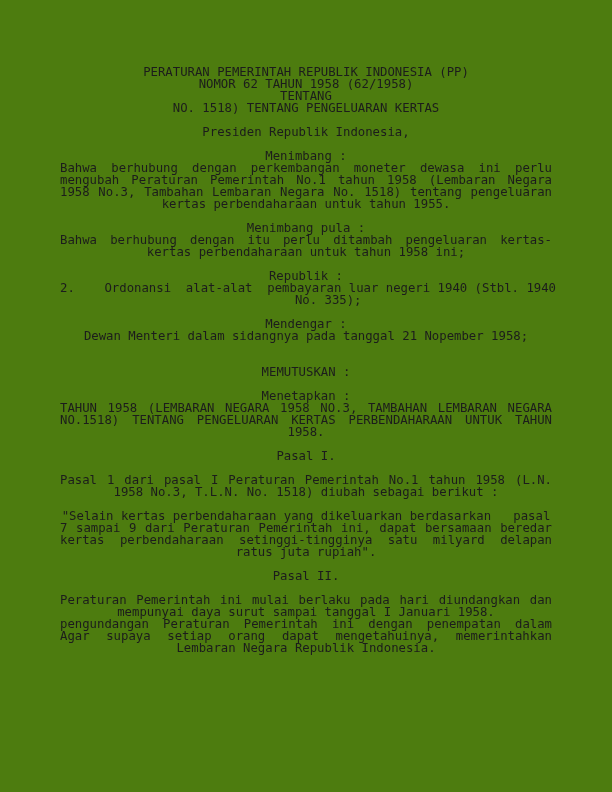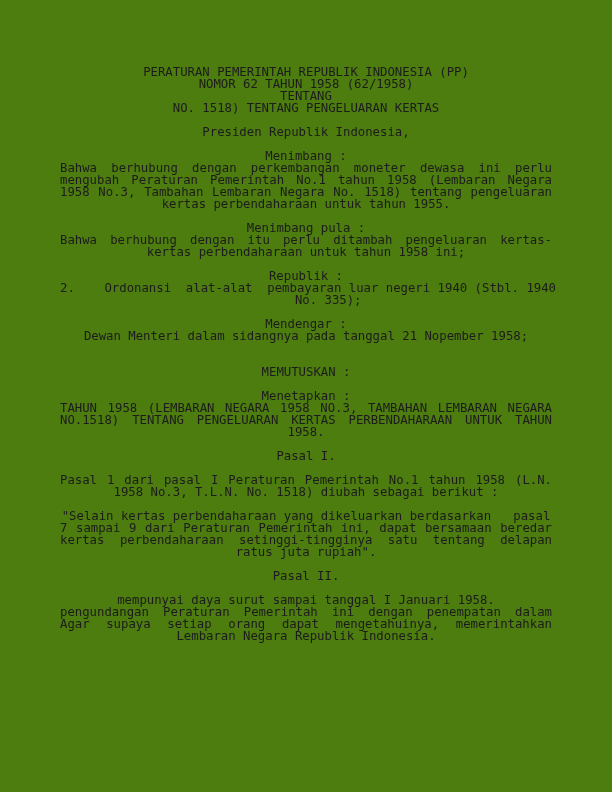--- a/index.html
+++ b/index.html
@@ -80,23 +80,24 @@
       <div class="ln j">NO.1518) TENTANG PENGELUARAN KERTAS PERBENDAHARAAN UNTUK TAHUN</div>
       <div class="ln l">1958.</div>
       <div class="ln b"></div>
       <div class="ln c">Pasal I.</div>
       <div class="ln b"></div>
       <div class="ln j">Pasal 1 dari pasal I Peraturan Pemerintah No.1 tahun 1958 (L.N.</div>
       <div class="ln l">1958 No.3, T.L.N. No. 1518) diubah sebagai berikut :</div>
       <div class="ln b"></div>
       <div class="ln l">"Selain kertas perbendaharaan yang dikeluarkan berdasarkan   pasal</div>
       <div class="ln j">7 sampai 9 dari Peraturan Pemerintah ini, dapat bersamaan beredar</div>
-      <div class="ln j">kertas perbendaharaan setinggi-tingginya satu tentang delapan</div>
+      <div class="ln j">kertas perbendaharaan setinggi-tingginya satu milyard delapan</div>
       <div class="ln l">ratus juta rupiah".</div>
       <div class="ln b"></div>
       <div class="ln c">Pasal II.</div>
       <div class="ln b"></div>
+      <div class="ln j">Peraturan Pemerintah ini mulai berlaku pada hari diundangkan dan</div>
       <div class="ln l">mempunyai daya surut sampai tanggal I Januari 1958.</div>
       <div class="ln j">pengundangan Peraturan Pemerintah ini dengan penempatan dalam</div>
       <div class="ln j">Agar supaya setiap orang dapat mengetahuinya, memerintahkan</div>
       <div class="ln l">Lembaran Negara Republik Indonesia.</div>
     </div>
 </div>
 
 </body></html>

